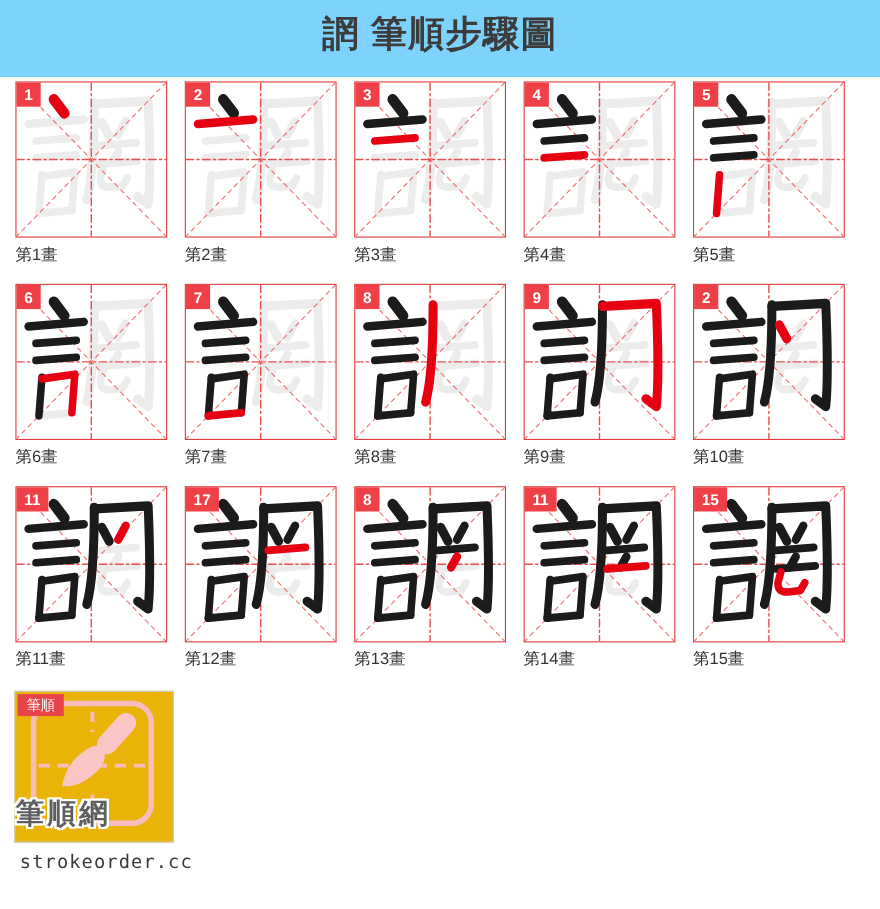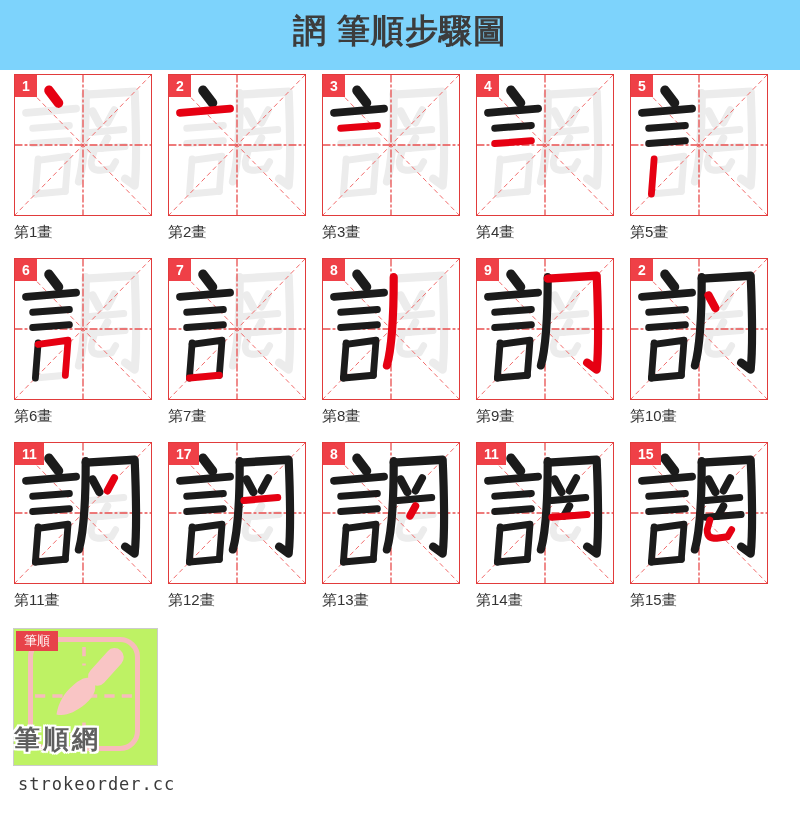--- a/index.html
+++ b/index.html
@@ -32,21 +32,21 @@
     background:#ef4047;color:#ffffff;
     font-size:14px;font-weight:bold;line-height:20px;
     padding:1px 7px;min-width:8px;text-align:center;
   }
   .caption{
     margin-top:7px;
     font-size:15px;color:#333333;line-height:18px;
   }
   .logo-box{
     position:absolute;left:13px;top:628px;width:145px;height:138px;
-    box-sizing:border-box;border:1px solid #cccccc;background:#bef264;
+    box-sizing:border-box;border:1px solid #cccccc;background:#eab308;
   }
   .logo-badge{
     position:absolute;top:2px;left:2px;z-index:3;
     background:#e7434a;color:#ffffff;
     font-size:13px;line-height:17px;padding:1px 8px 2px;
   }
   .logo-square{
     position:absolute;left:14px;top:8px;width:112px;height:114px;
     box-sizing:border-box;border:5px solid #f8bcbc;border-radius:20px;
     overflow:hidden;

